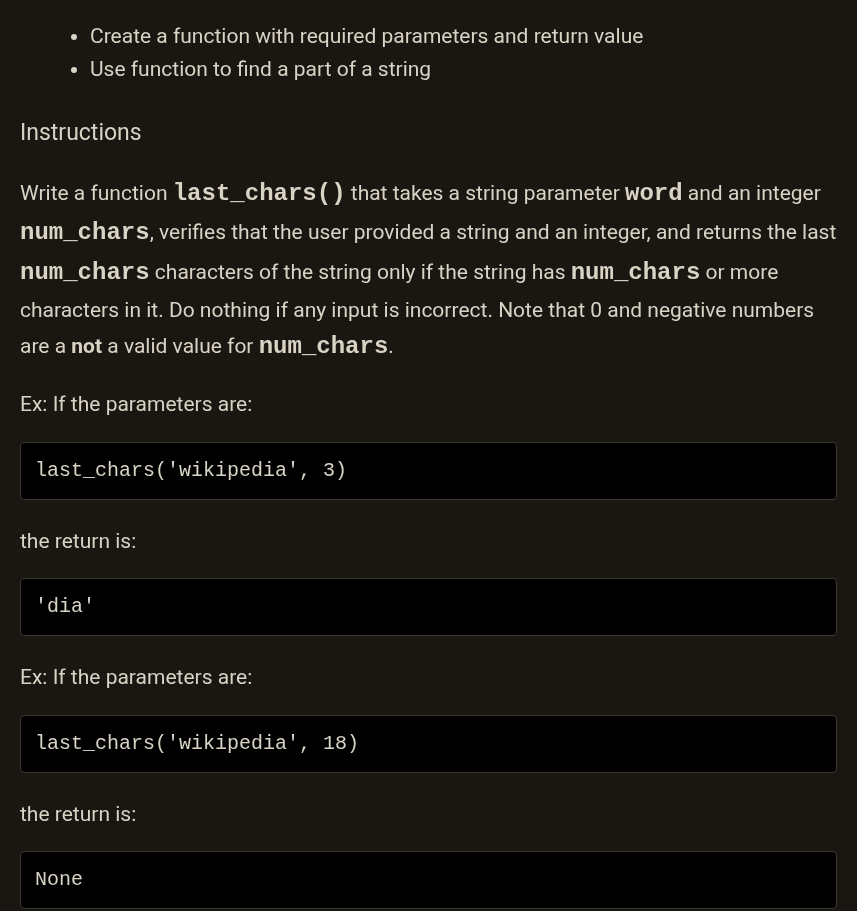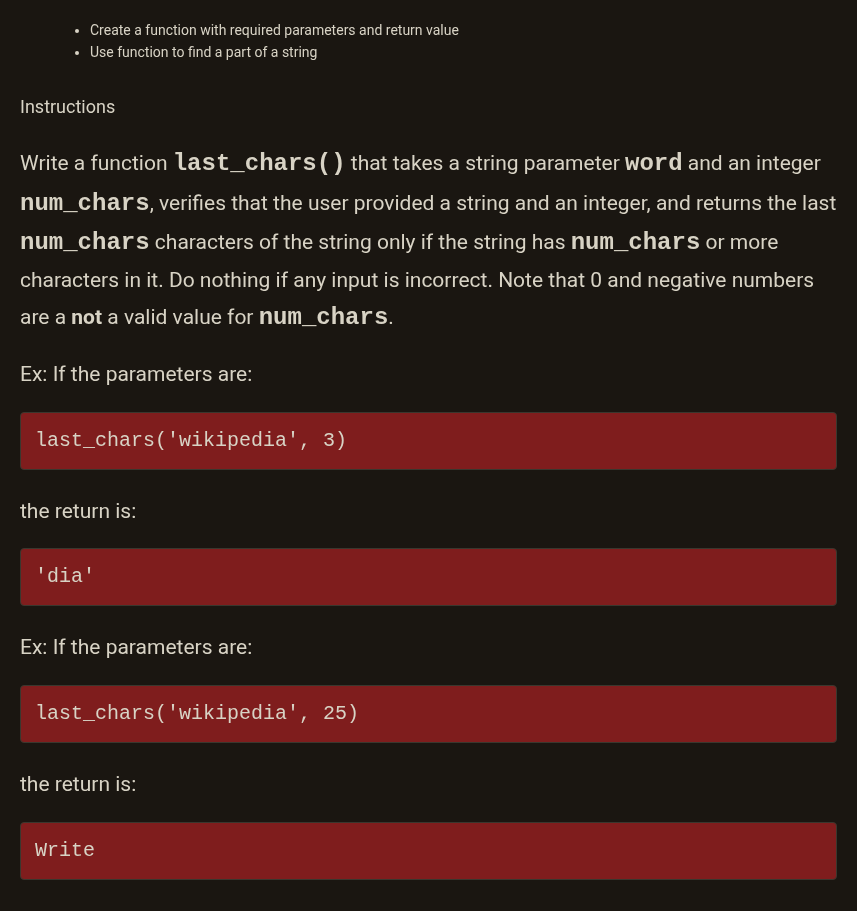--- a/index.html
+++ b/index.html
@@ -12,25 +12,25 @@
     padding: 20px;
     width: 857px;
   }
   ul {
     list-style: disc;
     padding-left: 70px;
     margin-bottom: 30px;
   }
   ul li {
     color: #d8d3c5;
-    font-size: 14px;
+    font-size: 21px;
     line-height: 1.55;
   }
   h2.section-heading {
-    font-size: 18px;
+    font-size: 23px;
     font-weight: 400;
     color: #d8d3c5;
     margin-bottom: 22px;
   }
   p.para {
     font-size: 21px;
     color: #d8d3c5;
     margin-bottom: 20px;
     line-height: 1.65;
   }
@@ -39,21 +39,21 @@
     font-weight: 700;
     color: #d8d3c5;
     font-size: 24px;
   }
   strong.bold {
     font-weight: 700;
     color: #d8d3c5;
     margin-top: 44px;
   }
   pre.codeblock {
-    background: #7f1d1d;
+    background: #000000;
     border: 1px solid #3a372e;
     border-radius: 4px;
     padding: 12px 14px;
     font-family: "Consolas", "Monaco", "Courier New", monospace;
     font-size: 20px;
     color: #d8d3c5;
     margin-bottom: 24px;
     white-space: pre;
     overflow-x: auto;
   }
@@ -75,17 +75,17 @@
 <p class="para">Ex: If the parameters are:</p>
 
 <pre class="codeblock">last_chars('wikipedia', 3)</pre>
 
 <p class="para">the return is:</p>
 
 <pre class="codeblock">'dia'</pre>
 
 <p class="para">Ex: If the parameters are:</p>
 
-<pre class="codeblock">last_chars('wikipedia', 25)</pre>
+<pre class="codeblock">last_chars('wikipedia', 18)</pre>
 
 <p class="para">the return is:</p>
 
-<pre class="codeblock">Write</pre>
+<pre class="codeblock">None</pre>
 
 </body></html>

